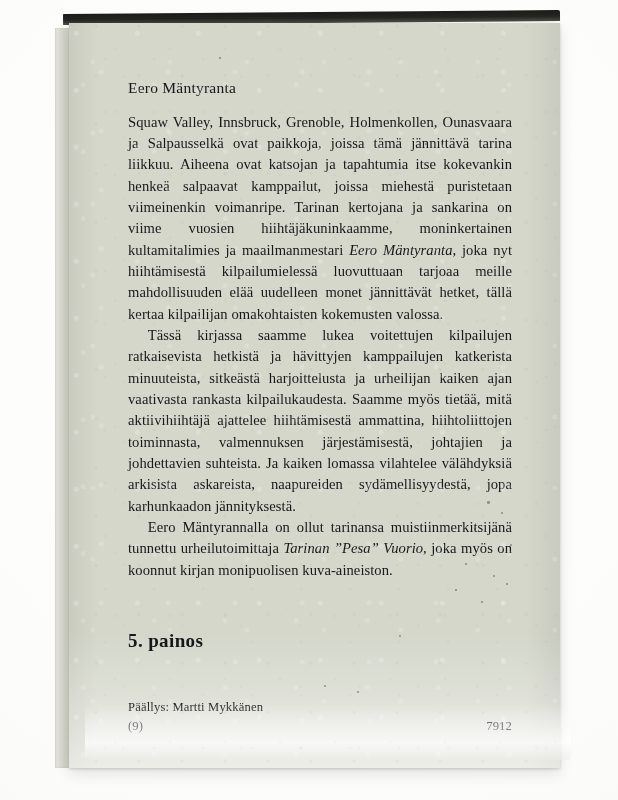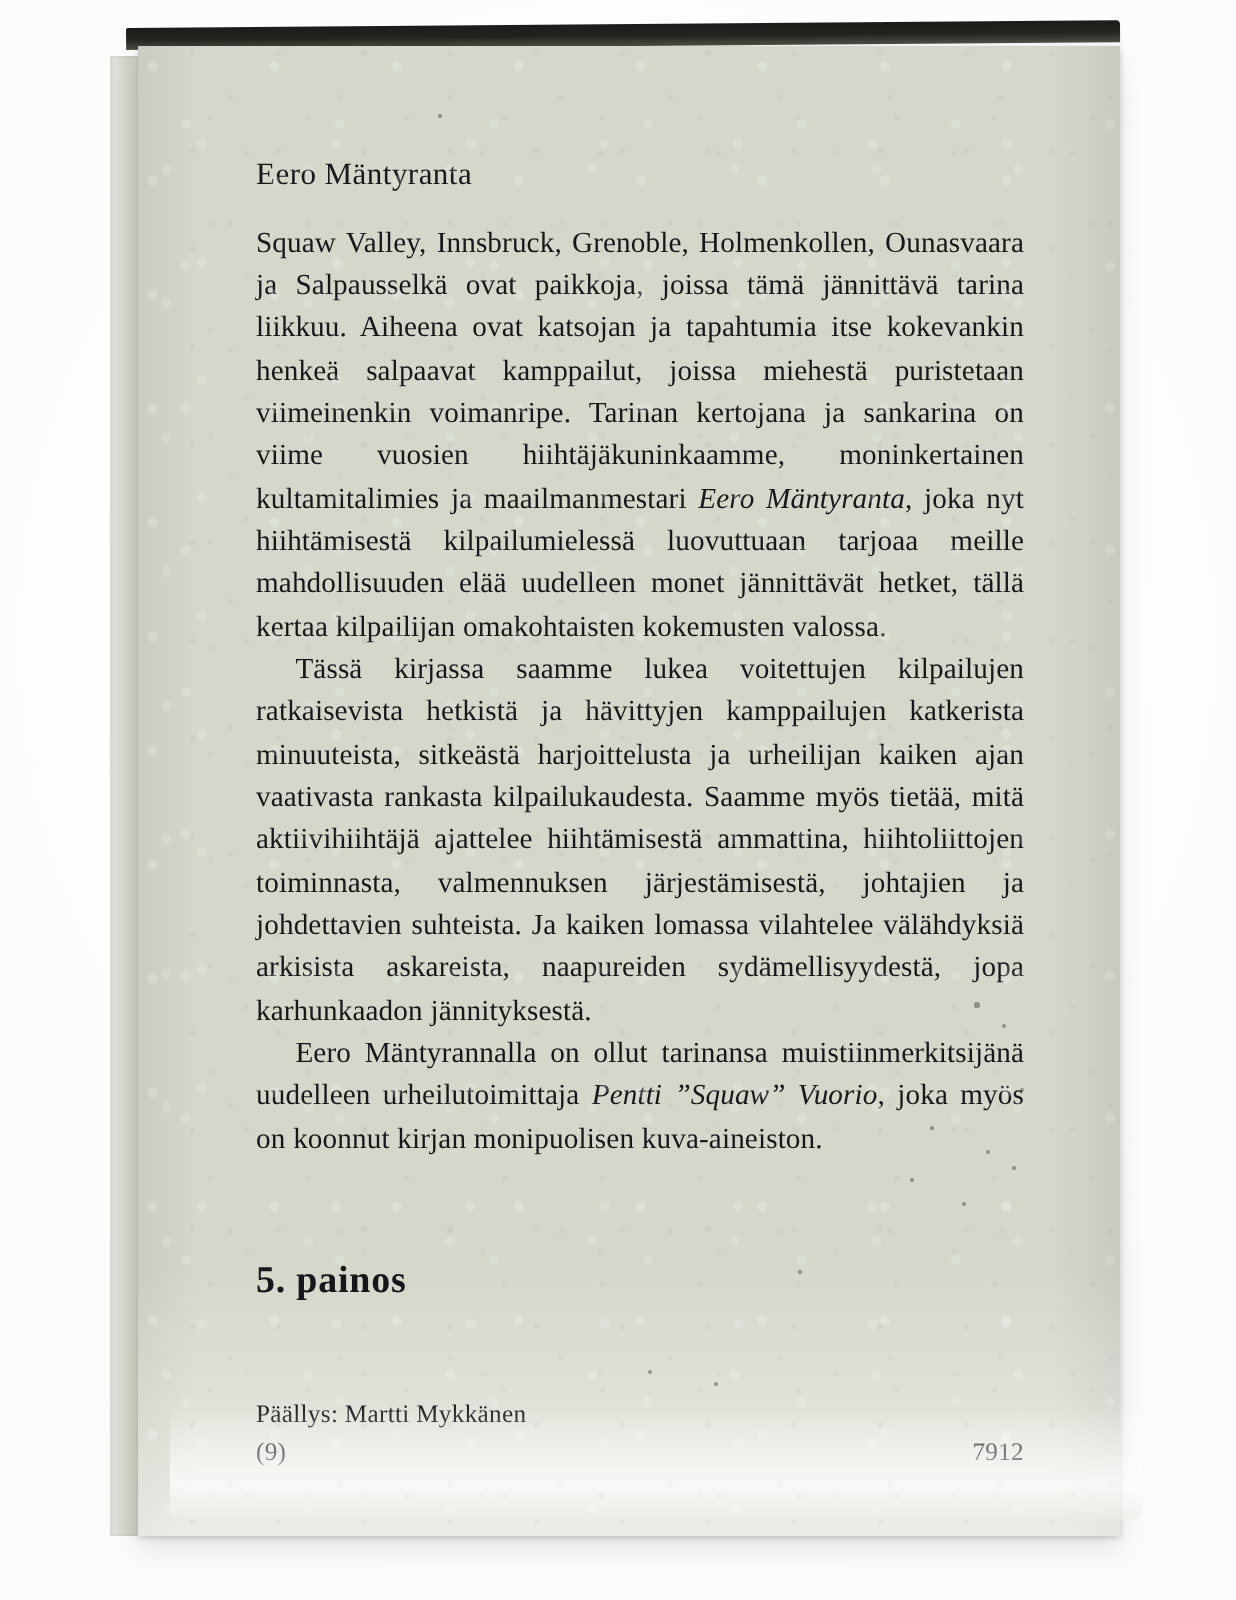--- a/index.html
+++ b/index.html
@@ -228,21 +228,21 @@
       <div class="speck" style="left:150px; top:34px; width:1.6px; height:1.6px;"></div>
       <div class="speck" style="left:356px; top:120px; width:1.5px; height:1.5px;"></div>
 
       <div class="content">
 
         <div class="byline">Eero Mäntyranta</div>
 
         <div class="body-copy">
           <p><span>Squaw Valley, Innsbruck, Grenoble, Holmenkollen, Ounasvaara ja Salpausselkä ovat paikkoja, joissa tämä jännittävä tarina liikkuu. Aiheena ovat katsojan ja tapahtumia itse kokevankin henkeä salpaavat kamppailut, joissa miehestä puristetaan viimeinenkin voimanripe. Tarinan kertojana ja sankarina on viime vuosien hiihtäjäkuninkaamme, moninkertainen kultamitalimies ja maailmanmestari </span><i>Eero Mäntyranta</i><span>, joka nyt hiihtämisestä kilpailumielessä luovuttuaan tarjoaa meille mahdollisuuden elää uudelleen monet jännittävät hetket, tällä kertaa kilpailijan omakohtaisten kokemusten valossa.</span></p>
           <p>Tässä kirjassa saamme lukea voitettujen kilpailujen ratkaisevista hetkistä ja hävittyjen kamppailujen katkerista minuuteista, sitkeästä harjoittelusta ja urheilijan kaiken ajan vaativasta rankasta kilpailukaudesta. Saamme myös tietää, mitä aktiivihiihtäjä ajattelee hiihtämisestä ammattina, hiihtoliittojen toiminnasta, valmennuksen järjestämisestä, johtajien ja johdettavien suhteista. Ja kaiken lomassa vilahtelee välähdyksiä arkisista askareista, naapureiden sydämellisyydestä, jopa karhunkaadon jännityksestä.</p>
-          <p><span>Eero Mäntyrannalla on ollut tarinansa muistiinmerkitsijänä uudelleen urheilutoimittaja </span><i>Pentti ”Squaw” Vuorio</i><span>, joka myös on koonnut kirjan monipuolisen kuva-aineiston.</span></p>
+          <p><span>Eero Mäntyrannalla on ollut tarinansa muistiinmerkitsijänä tunnettu urheilutoimittaja </span><i>Tarinan ”Pesa” Vuorio</i><span>, joka myös on koonnut kirjan monipuolisen kuva-aineiston.</span></p>
         </div>
 
       </div>
 
       <div class="edition">5. painos</div>
 
       <div class="colophon">
         <span class="cover-credit">Päällys: Martti Mykkänen</span>
         <div class="colophon-row">
           <span>(9)</span>

